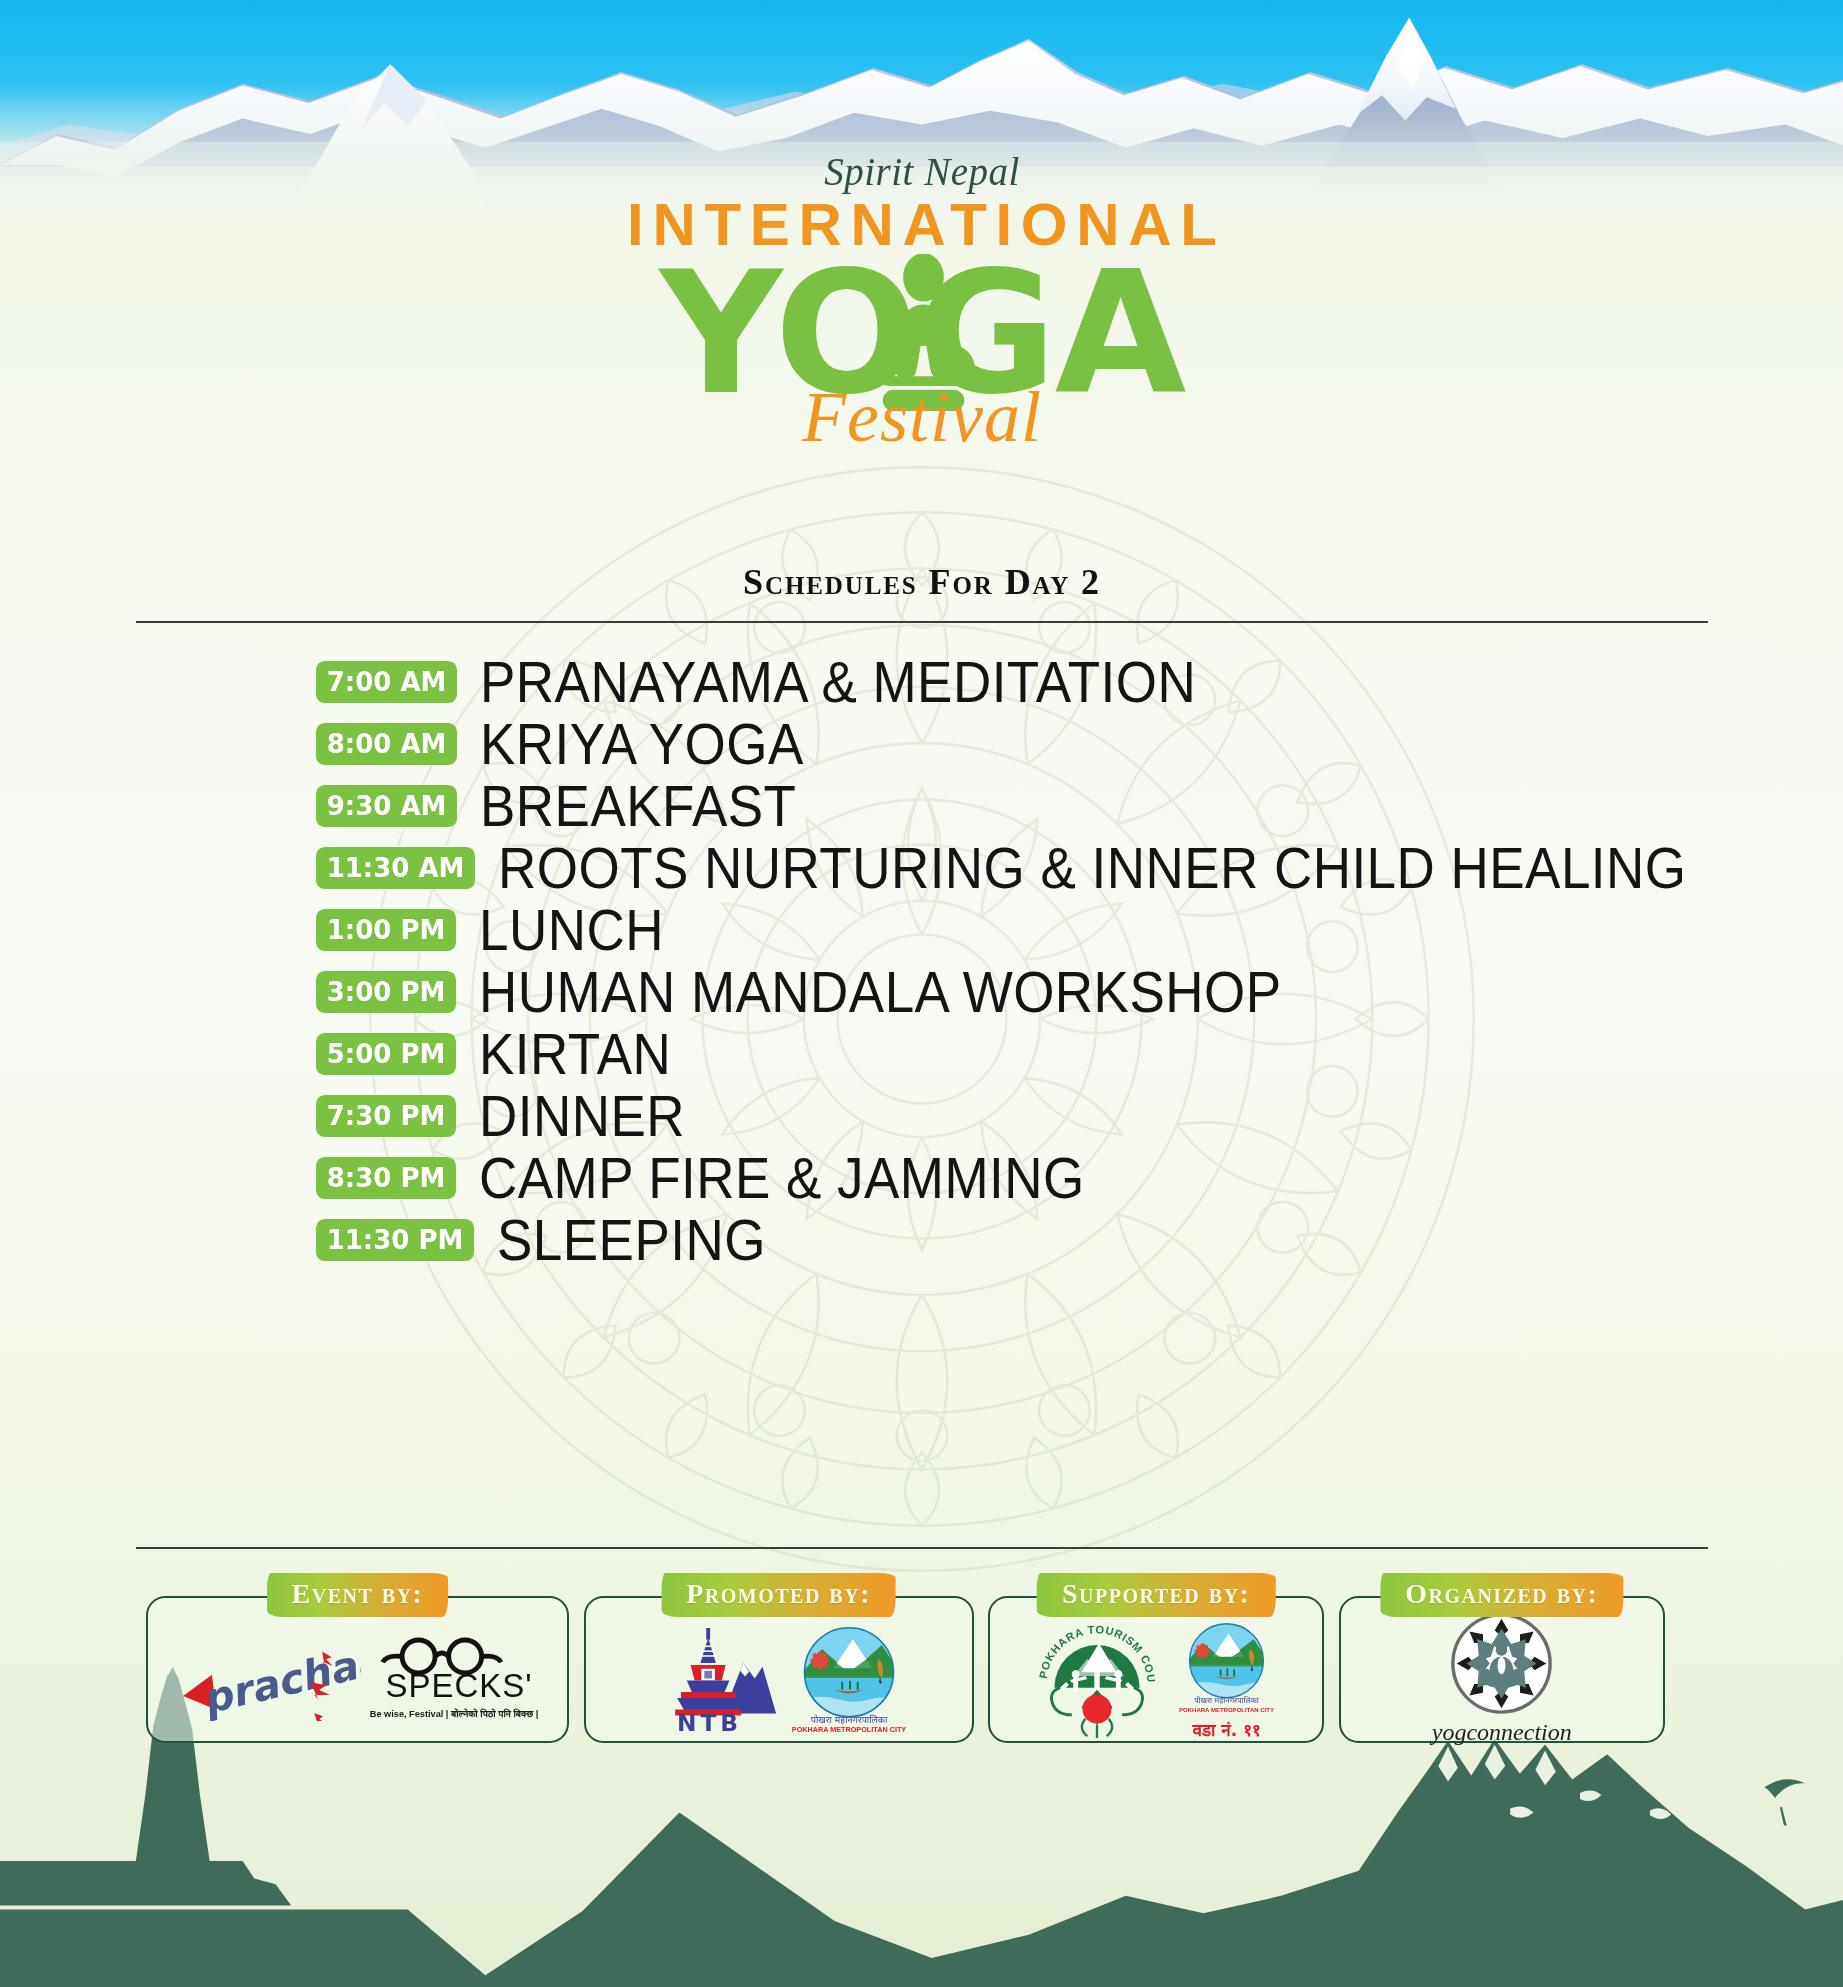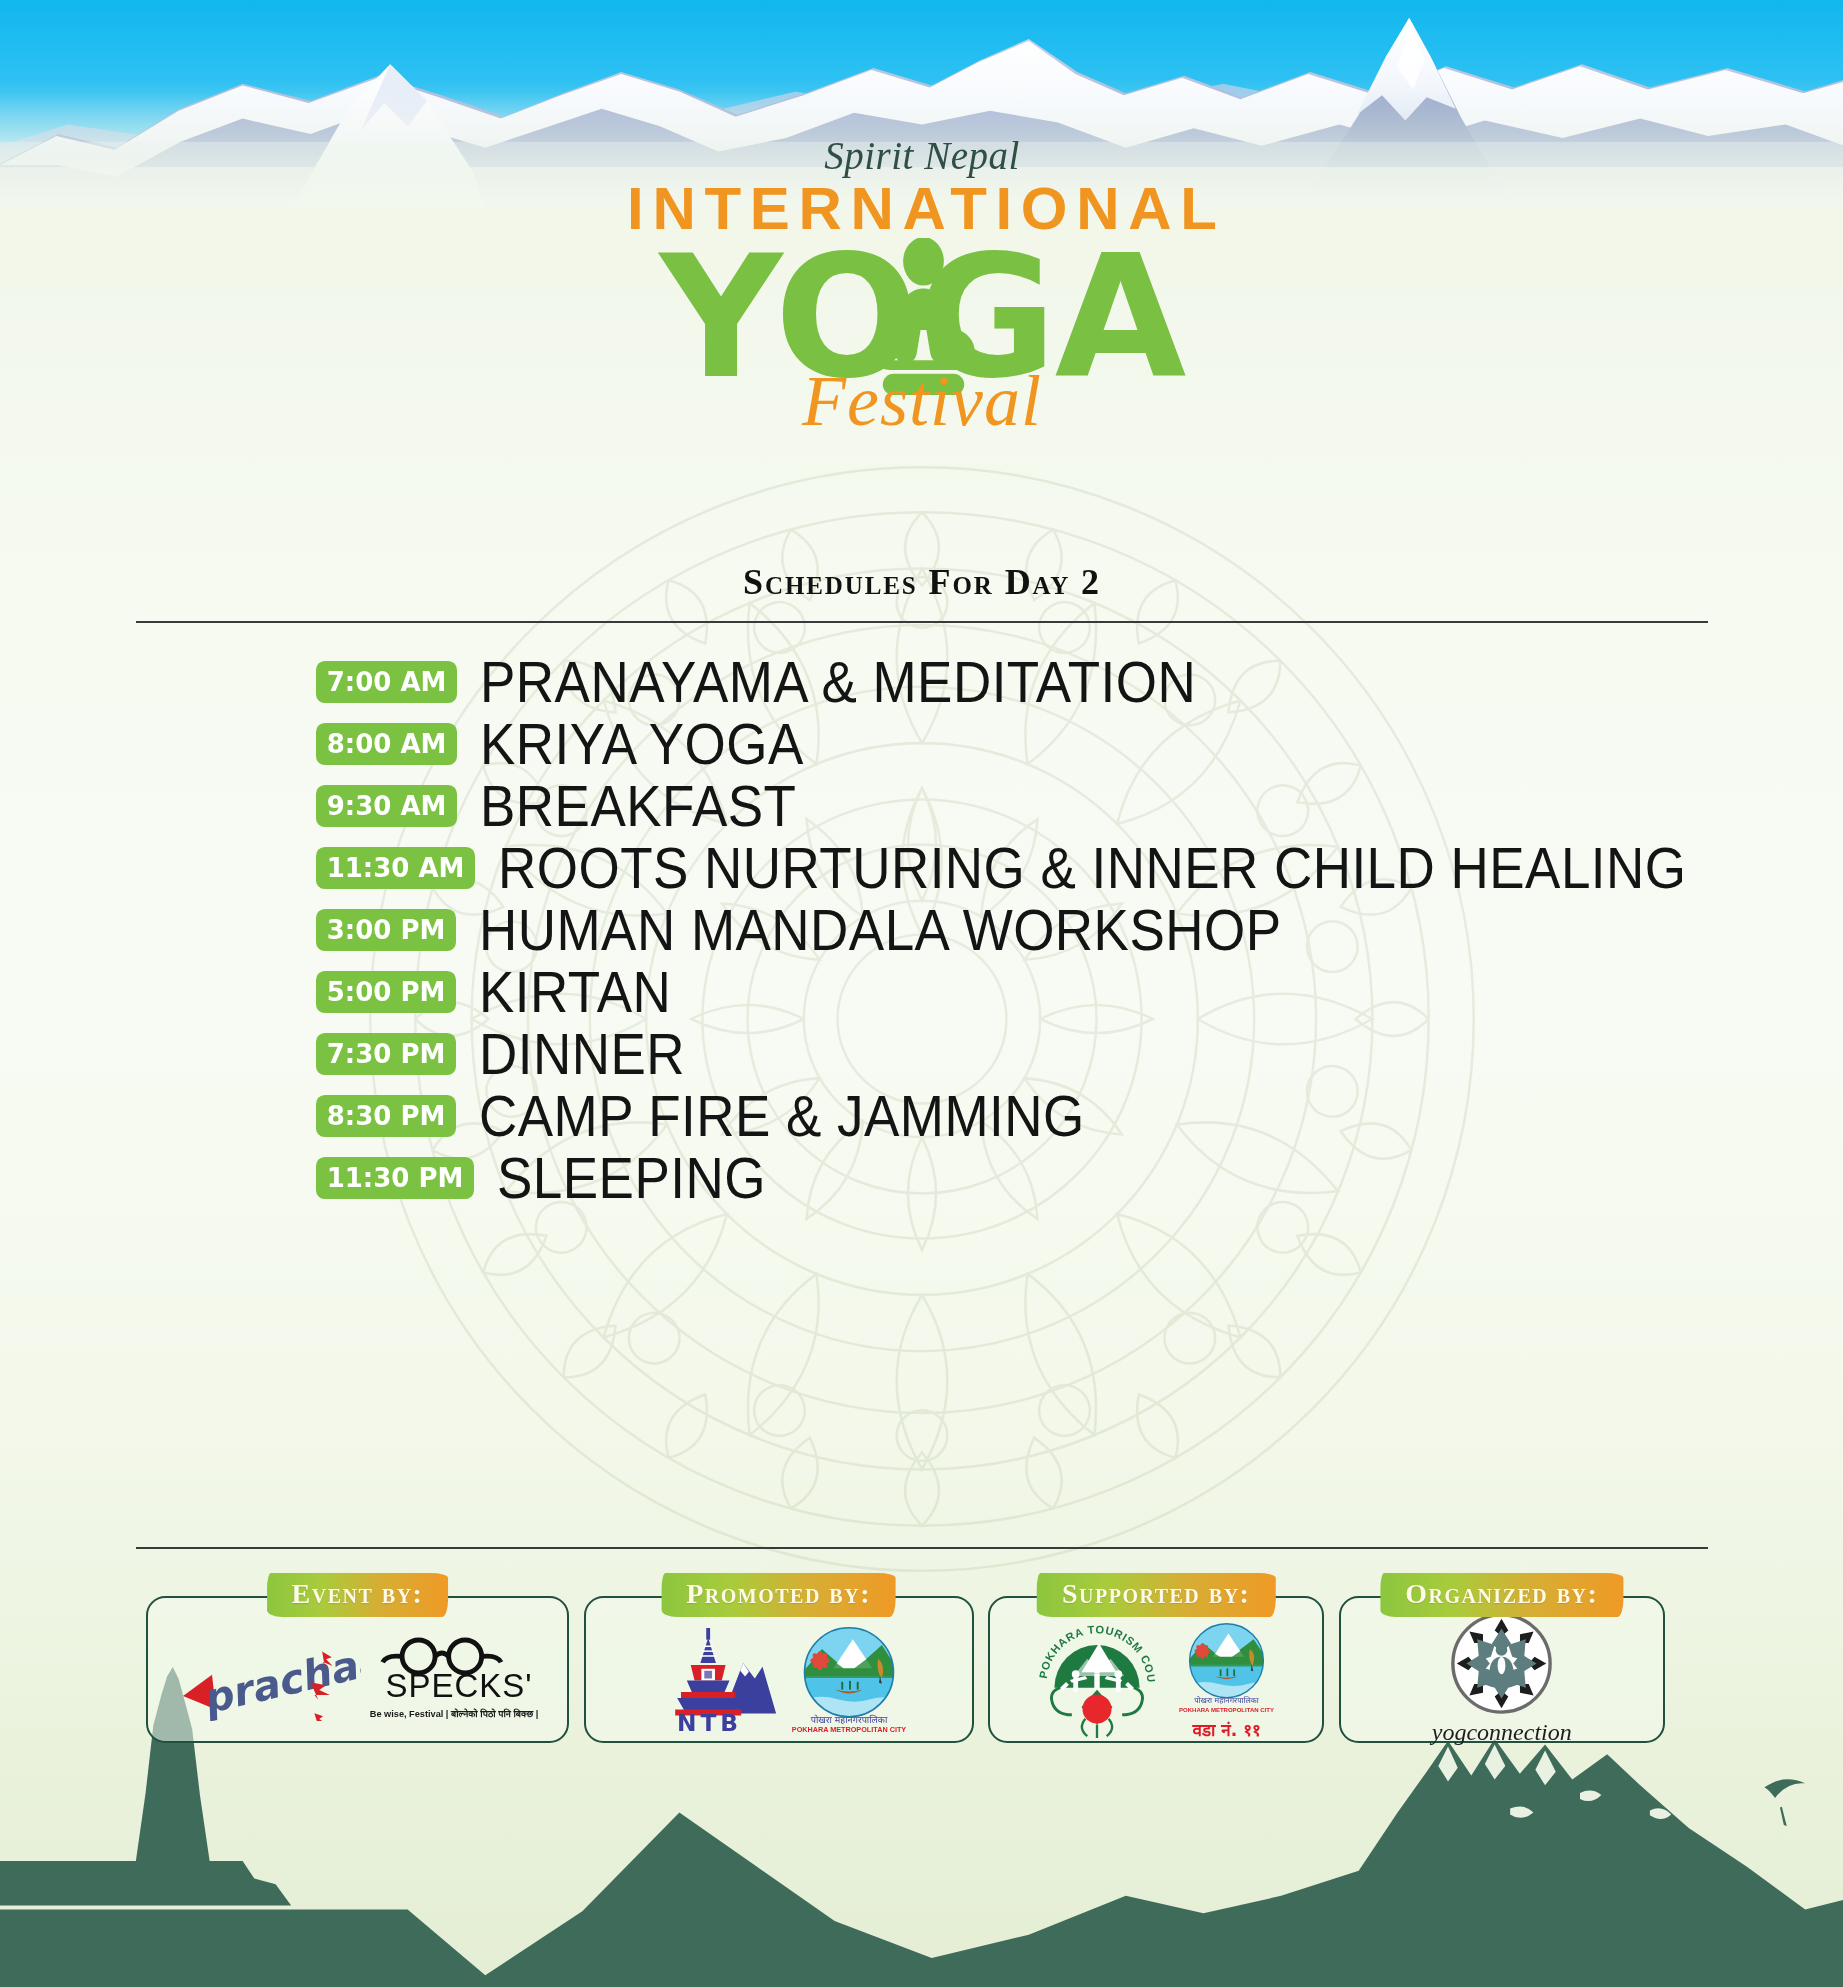--- a/index.html
+++ b/index.html
@@ -56,21 +56,21 @@
     width: 1126px;
     height: 1126px;
     opacity: 0.16;
     pointer-events: none;
   }
   .mandala-wm svg { display: block; width: 100%; height: 100%; }
 
   
   .header {
     position: absolute;
-    top: 136px; left: 0;
+    top: 152px; left: 0;
     width: 1844px;
     text-align: center;
     z-index: 5;
   }
   .spirit-nepal {
     font-family: "Liberation Serif", serif;
     font-style: italic;
     font-size: 39px;
     color: #2f4f45;
     letter-spacing: 0.5px;
@@ -451,20 +451,24 @@
     </div>
     <div class="row">
       <span class="time-badge">9:30 AM</span>
       <span class="event-name">BREAKFAST</span>
     </div>
     <div class="row">
       <span class="time-badge">11:30 AM</span>
       <span class="event-name">ROOTS NURTURING &amp; INNER CHILD HEALING</span>
     </div>
     <div class="row">
+      <span class="time-badge">1:00 PM</span>
+      <span class="event-name">LUNCH</span>
+    </div>
+    <div class="row">
       <span class="time-badge">3:00 PM</span>
       <span class="event-name">HUMAN MANDALA WORKSHOP</span>
     </div>
     <div class="row">
       <span class="time-badge">5:00 PM</span>
       <span class="event-name">KIRTAN</span>
     </div>
     <div class="row">
       <span class="time-badge">7:30 PM</span>
       <span class="event-name">DINNER</span>

